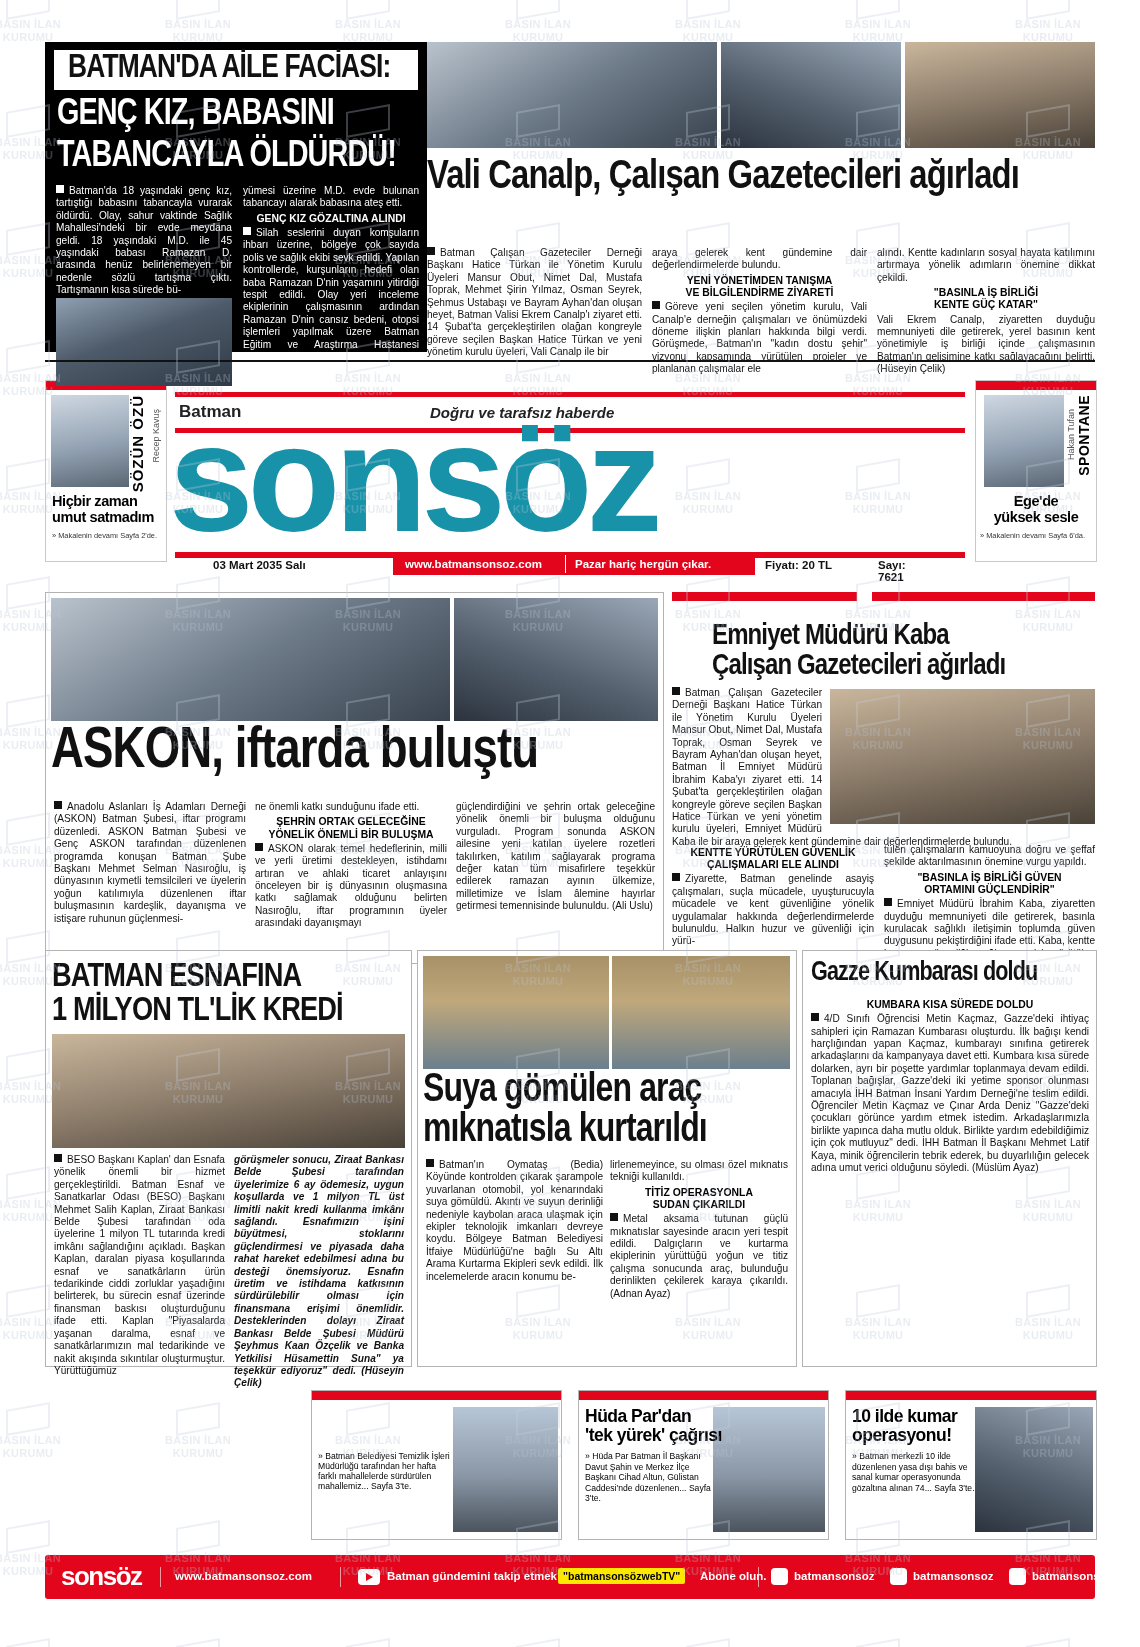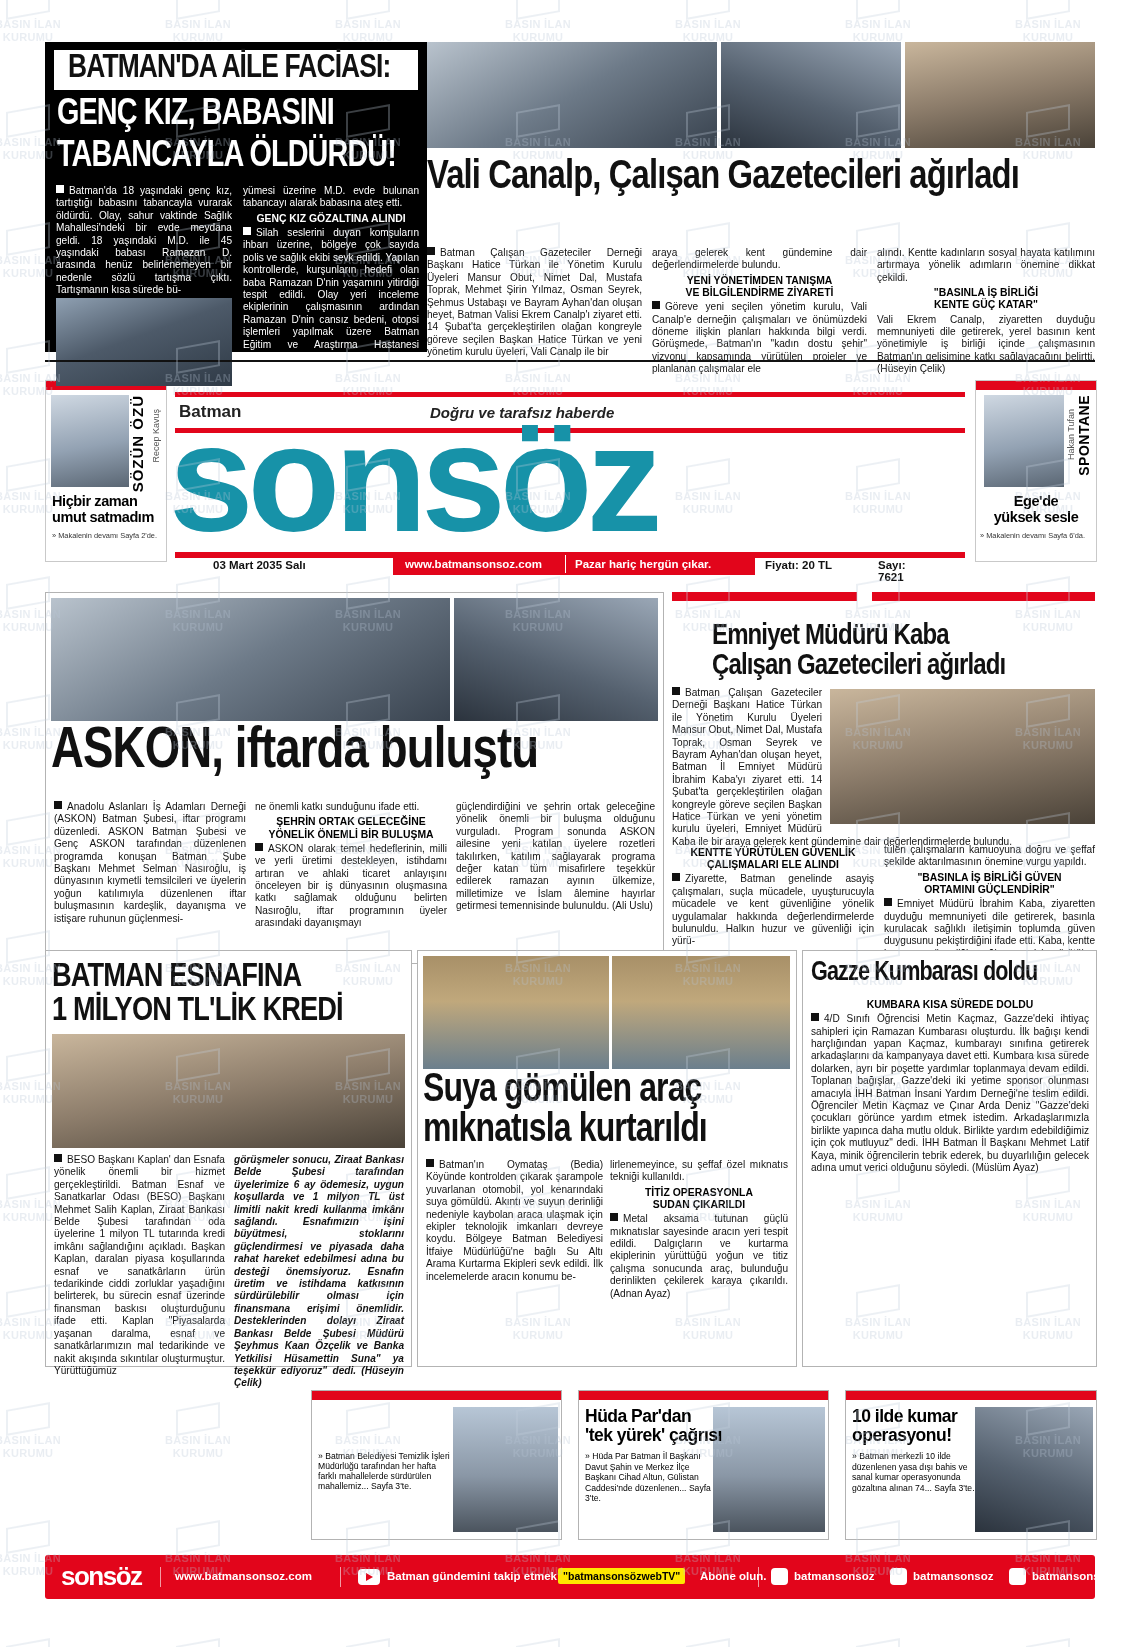--- a/index.html
+++ b/index.html
@@ -370,21 +370,21 @@
 
     <div class="hl cond" style="position:absolute;left:5px;top:118px;font-size:40px;color:#111;width:490px;">Suya gömülen araç</div>
     <div class="hl cond" style="position:absolute;left:5px;top:158px;font-size:40px;color:#111;width:490px;">mıknatısla kurtarıldı</div>
 
     <div style="position:absolute;left:8px;top:208px;width:177px;">
       <div class="body-txt">
         <span class="sq"></span><span>Batman'ın Oymataş (Bedia) Köyünde kontrolden çıkarak şarampole yuvarlanan otomobil, yol kenarındaki suya gömüldü.  Akıntı ve suyun derinliği nedeniyle kaybolan araca ulaşmak için ekipler teknolojik imkanları devreye koydu. Bölgeye Batman Belediyesi İtfaiye Müdürlüğü'ne bağlı Su Altı Arama Kurtarma Ekipleri sevk edildi. İlk incelemelerde aracın konumu be-</span>
       </div>
     </div>
     <div style="position:absolute;left:192px;top:208px;width:178px;">
-      <div class="body-txt">lirlenemeyince, su şeffaf özel mıknatıs tekniği kullanıldı.</div>
+      <div class="body-txt">lirlenemeyince, su olması özel mıknatıs tekniği kullanıldı.</div>
       <div class="sub-h" style="white-space:pre-line;">TİTİZ OPERASYONLA
 SUDAN ÇIKARILDI</div>
       <div class="body-txt">
         <span class="sq"></span><span>Metal aksama tutunan güçlü mıknatıslar sayesinde aracın yeri tespit edildi. Dalgıçların ve kurtarma ekiplerinin yürüttüğü yoğun ve titiz çalışma sonucunda araç, bulunduğu derinlikten çekilerek karaya çıkarıldı. (Adnan Ayaz)</span>
       </div>
     </div>
   </div>
 
   <div class="blk frame" style="left:802px;top:950px;width:293px;height:415px;z-index:5;">
     <div class="hl cond" style="position:absolute;left:8px;top:8px;font-size:27px;color:#111;width:370px;">Gazze Kumbarası doldu</div>

